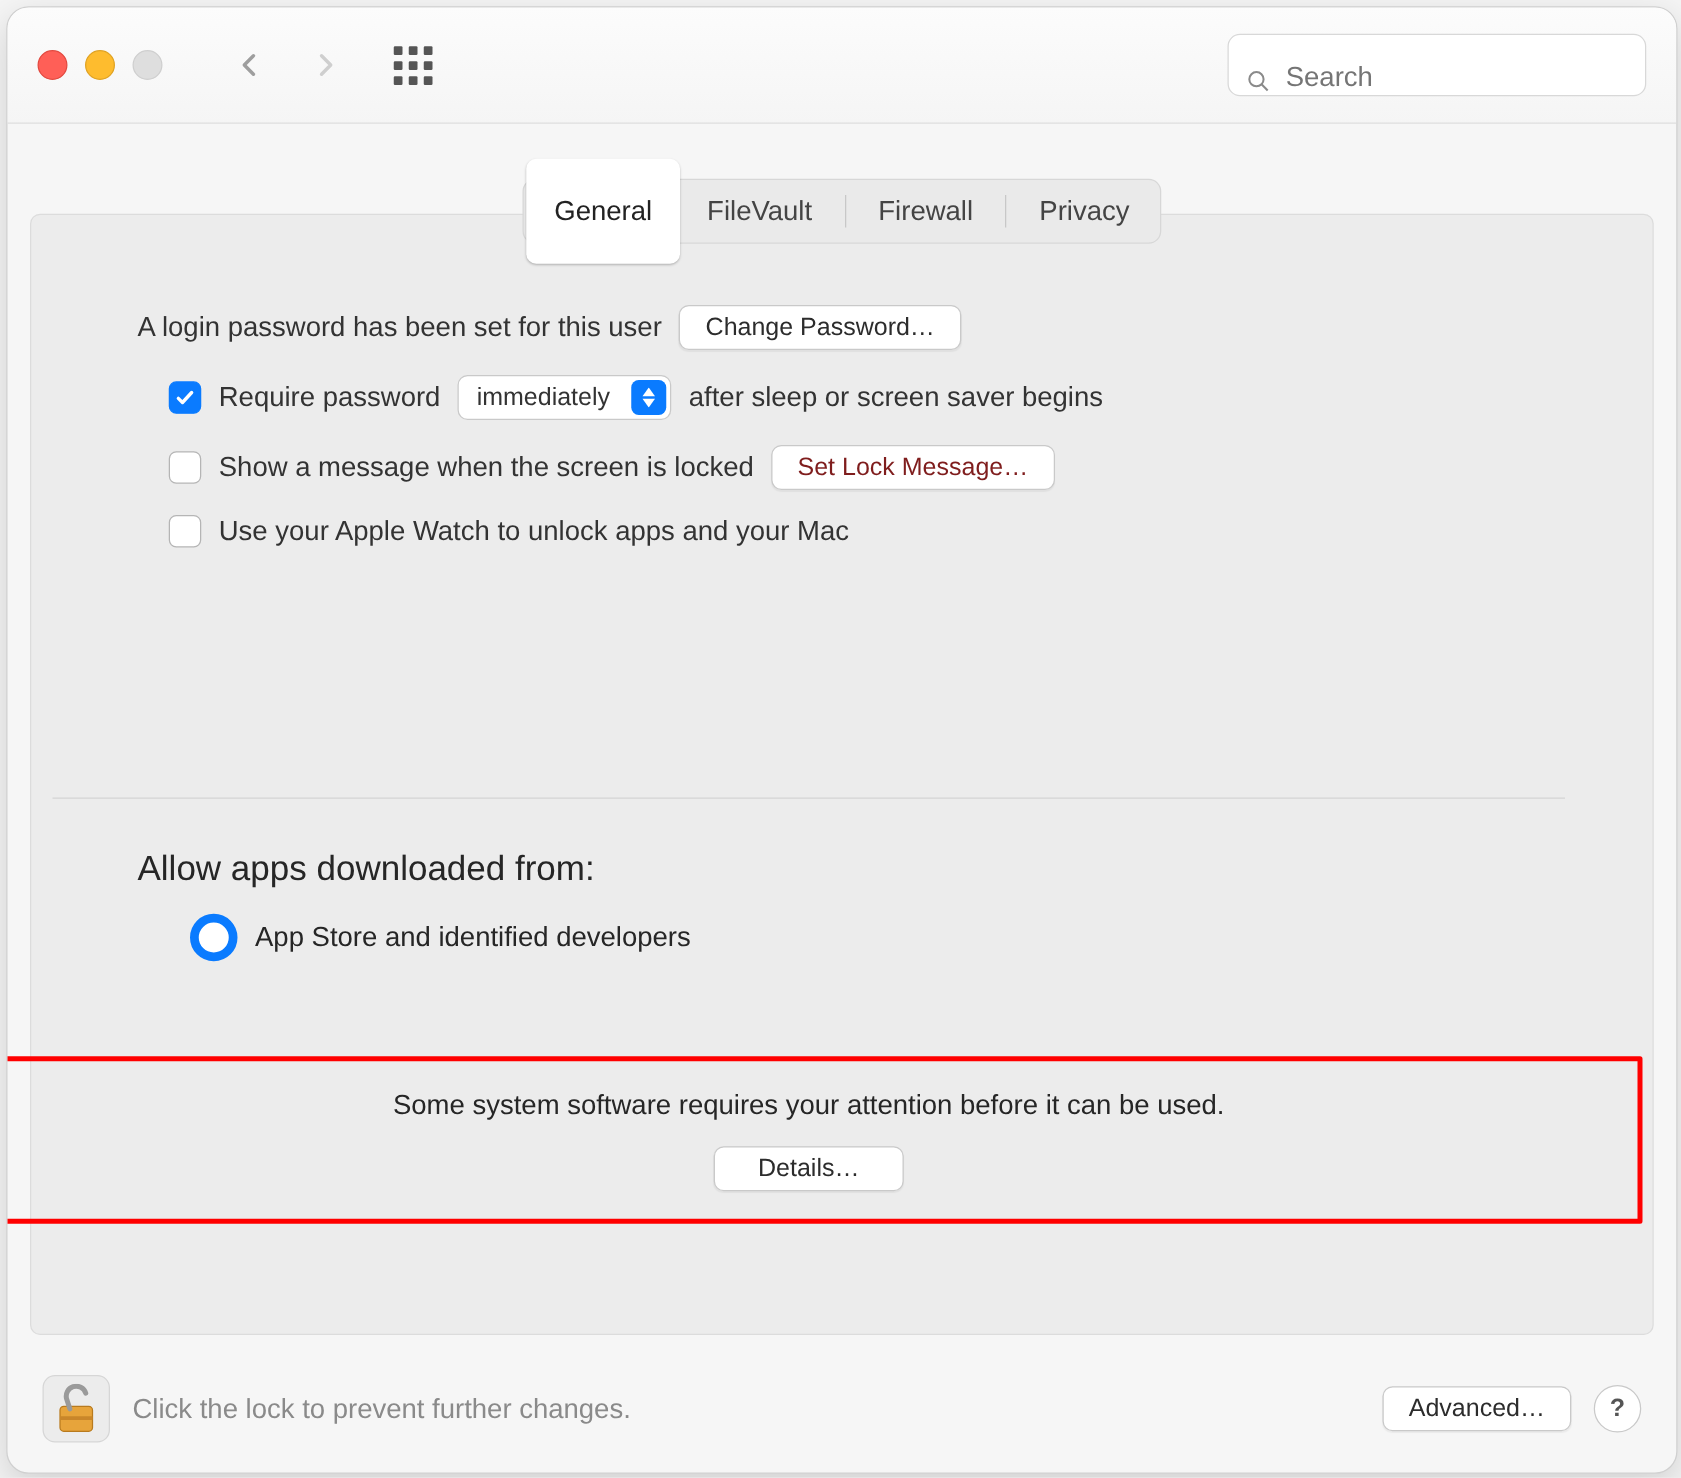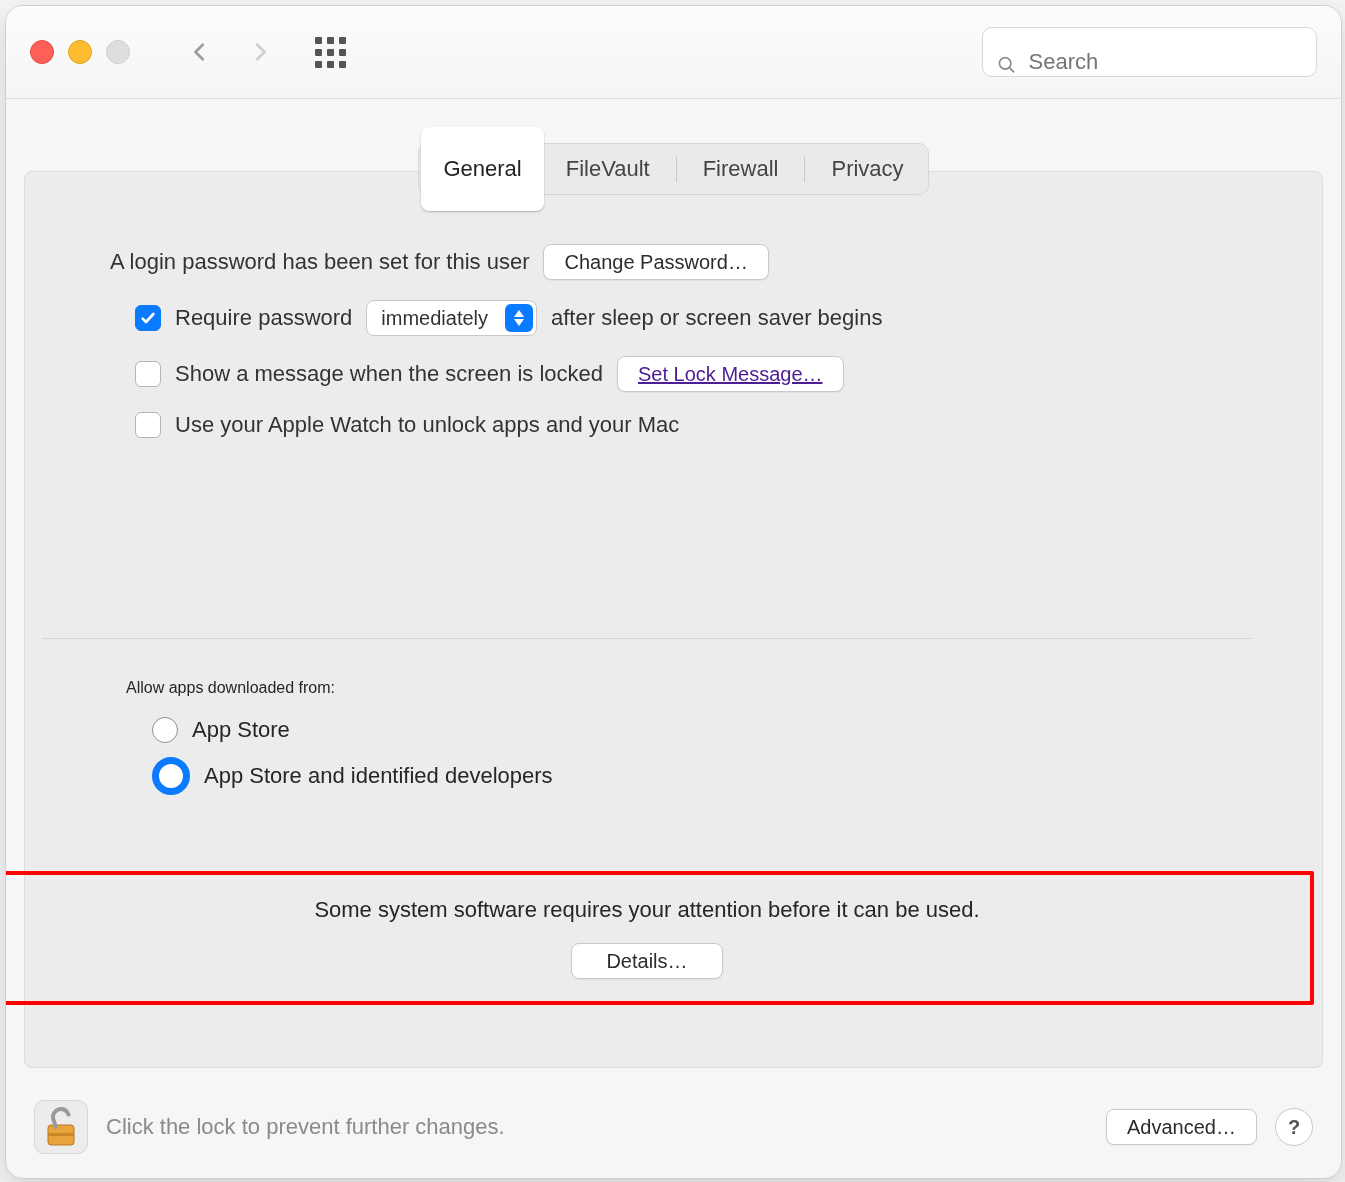--- a/index.html
+++ b/index.html
@@ -85,37 +85,37 @@
     display:flex;flex-direction:column;
   }
   .row{display:flex;align-items:center;gap:14px;margin-bottom:20px;font-size:22px;color:#333;}
   .row.first{margin-left:8px;}
   .indent{margin-left:33px;}
   .btn{
     background:var(--button-bg);border:1px solid var(--button-border);
     border-radius:8px;height:36px;padding:0 20px;font-size:20px;color:#2c2c2c;
     display:inline-flex;align-items:center;box-shadow:0 1px 1px rgba(0,0,0,.05);
   }
-  .btn.disabled{color:#4c1d95;text-decoration:underline;}
+  .btn.disabled{color:#7f1d1d;}
   .checkbox{
     width:24px;height:24px;border-radius:6px;border:1px solid #b5b5b5;background:#fff;
     display:inline-flex;align-items:center;justify-content:center;flex:0 0 auto;
   }
   .checkbox.checked{background:var(--blue);border-color:var(--blue);}
   .checkbox.checked svg{width:16px;height:16px;color:#fff;}
   .select{
     display:inline-flex;align-items:center;height:34px;border:1px solid var(--button-border);
     border-radius:8px;background:#fff;overflow:hidden;
   }
   .select .val{padding:0 14px;font-size:20px;}
   .select .stepper{width:28px;height:28px;margin:3px;border-radius:6px;background:var(--blue);
     display:flex;flex-direction:column;align-items:center;justify-content:center;color:#fff;}
   .select .stepper svg{width:12px;height:8px;}
   hr.divider{border:none;border-top:1px solid #d4d4d4;margin:180px -60px 40px -60px;}
-  .allow-title{font-size:16px;margin-left:24px;margin-bottom:20px;}
+  .allow-title{font-size:28px;margin-left:8px;margin-bottom:20px;}
   .radio-row{display:flex;align-items:center;gap:14px;margin-left:50px;margin-bottom:14px;font-size:22px;}
   .radio{width:24px;height:24px;border-radius:50%;border:1.5px solid #8f8f8f;background:#fff;display:inline-flex;align-items:center;justify-content:center;flex:0 0 auto;}
   .radio.selected{border:7px solid var(--blue);}
   .attn-box{
     border:4px solid var(--highlight);border-radius:2px;
     padding:22px 18px;margin:62px -122px 0 -122px;
     display:flex;align-items:center;gap:20px;flex-direction:column;
   }
   .attn-box .msg{font-size:22px;flex:1;}
   
@@ -225,24 +225,20 @@
 
       <div class="row indent">
         <span class="checkbox"></span>
         <span>Use your Apple Watch to unlock apps and your Mac</span>
       </div>
 
       <hr class="divider">
 
       <div class="allow-title">Allow apps downloaded from:</div>
       <div class="radio-row">
-        <span class="radio"></span>
-        <span>App Store</span>
-      </div>
-      <div class="radio-row">
         <span class="radio selected"></span>
         <span>App Store and identified developers</span>
       </div>
 
       <div class="attn-box">
         <span class="msg">Some system software requires your attention before it can be used.</span>
         <button class="btn" style="padding:0 34px">Details…</button>
       </div>
 
     </div>

